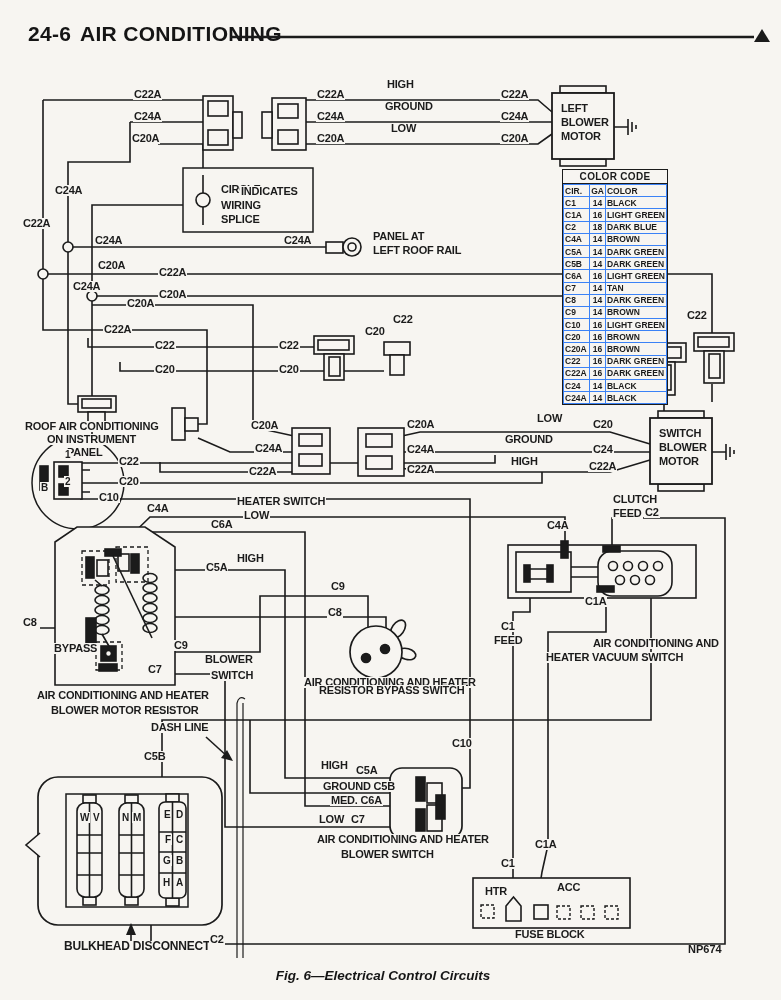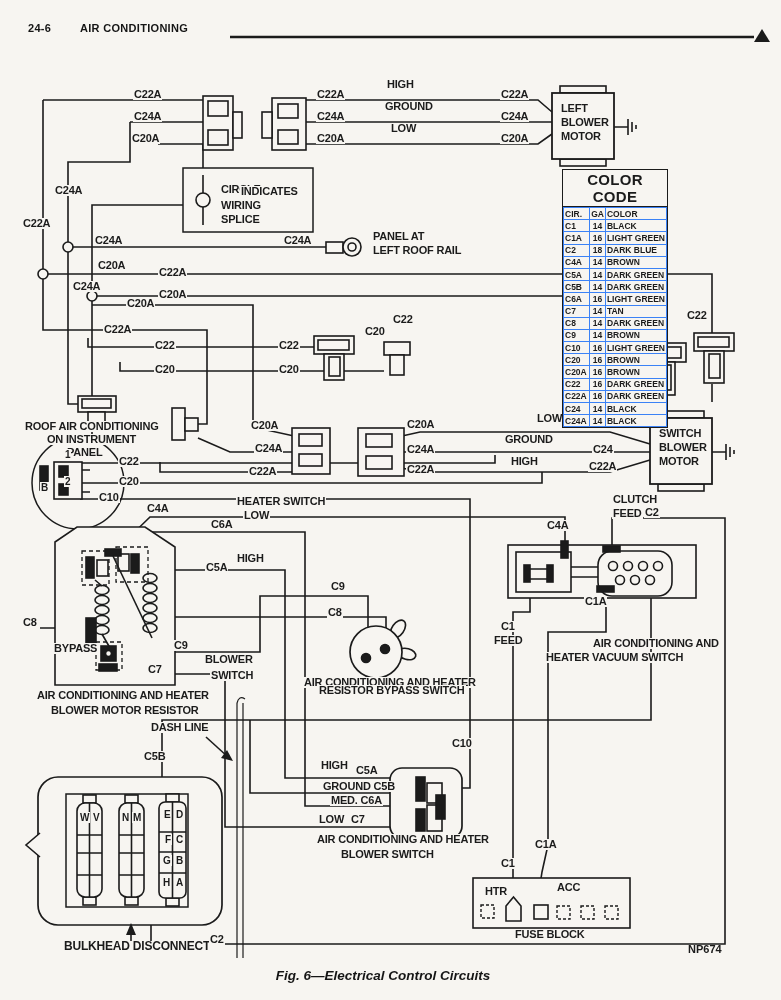--- a/index.html
+++ b/index.html
@@ -2,28 +2,28 @@
 <html><head>
 <meta charset="utf-8">
 <style>
   html,body{margin:0;padding:0;}
   body{background:#e8e6e1;font-family:"Liberation Sans",sans-serif;}
   #page{position:relative;width:781px;height:1000px;background:#f7f5f1;overflow:hidden;
         font-family:"Liberation Sans",sans-serif;color:#1b1b1b;}
   #wires{position:absolute;left:0;top:0;}
   .lbl{position:absolute;font-weight:700;font-size:11px;line-height:11px;
        letter-spacing:-0.2px;background:#f7f5f1;padding:0 1px;white-space:pre;color:#1b1b1b;}
-  .hdr{position:absolute;font-weight:700;font-size:11px;letter-spacing:0.3px;color:#151515;}
+  .hdr{position:absolute;font-weight:700;font-size:21px;letter-spacing:0.3px;color:#151515;}
   #caption{position:absolute;left:0;top:968px;width:766px;text-align:center;
            font-weight:700;font-style:italic;font-size:13.5px;color:#151515;}
   #np{position:absolute;left:688px;top:943px;font-weight:700;font-size:11px;}
   
   #cctab{position:absolute;left:562px;top:169px;width:104px;border:1.6px solid #1b1b1b;
          background:#f7f5f1;font-size:8.5px;font-weight:700;}
-  #cctab .t{border-bottom:1.2px solid #1b1b1b;text-align:center;font-size:15px;
+  #cctab .t{border-bottom:1.2px solid #1b1b1b;text-align:center;font-size:10px;
             padding:1px 0;letter-spacing:0.3px;}
   #cctab table{border-collapse:collapse;width:100%;}
   #cctab td{border:1px solid #3b82f6;padding:0 1px;height:11.2px;line-height:10px;
             white-space:nowrap;overflow:hidden;}
   #cctab td.cir{width:28px;} #cctab td.ga{width:13px;text-align:center;} 
 </style>
 </head>
 <body>
 
 <div id="page">

